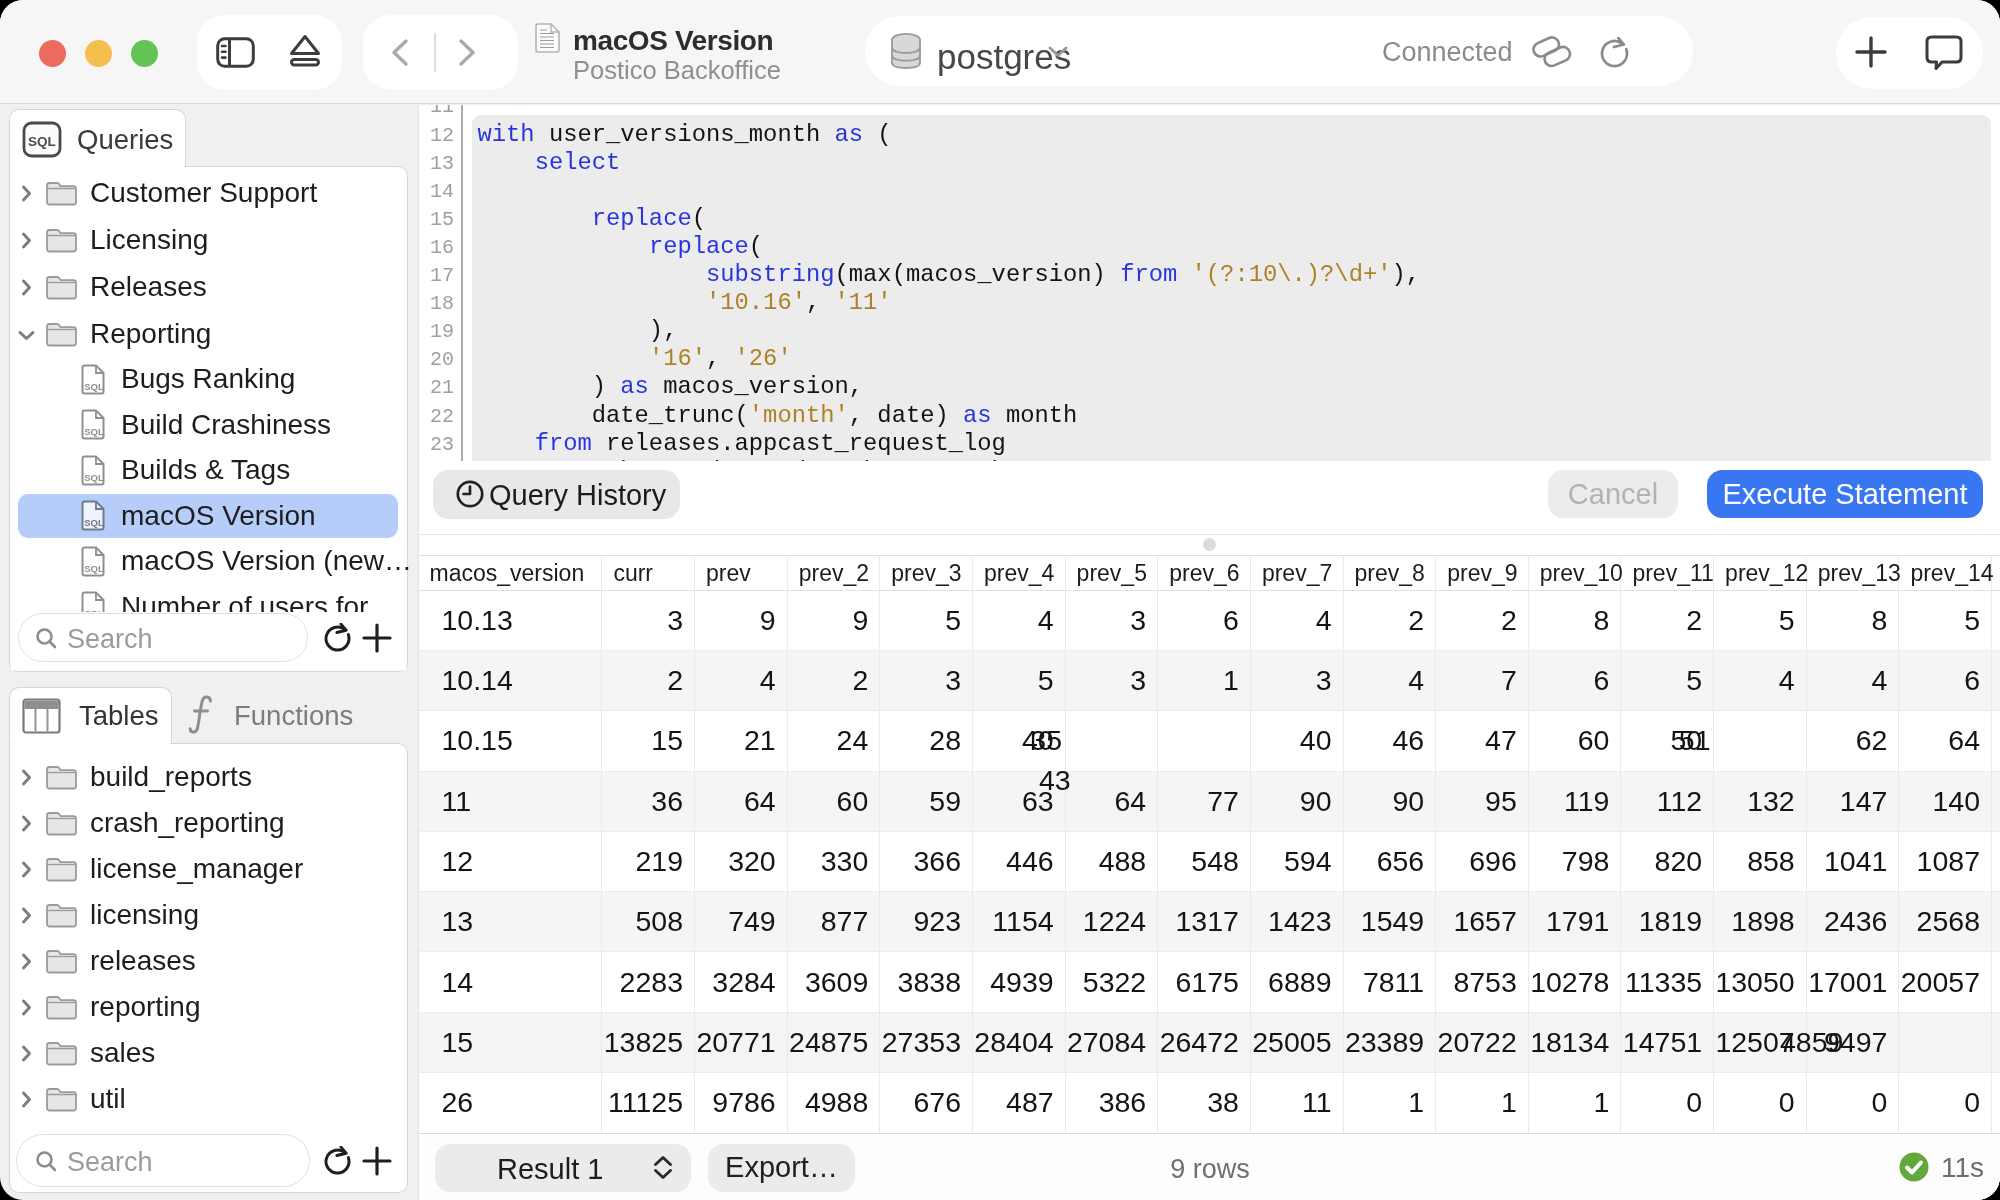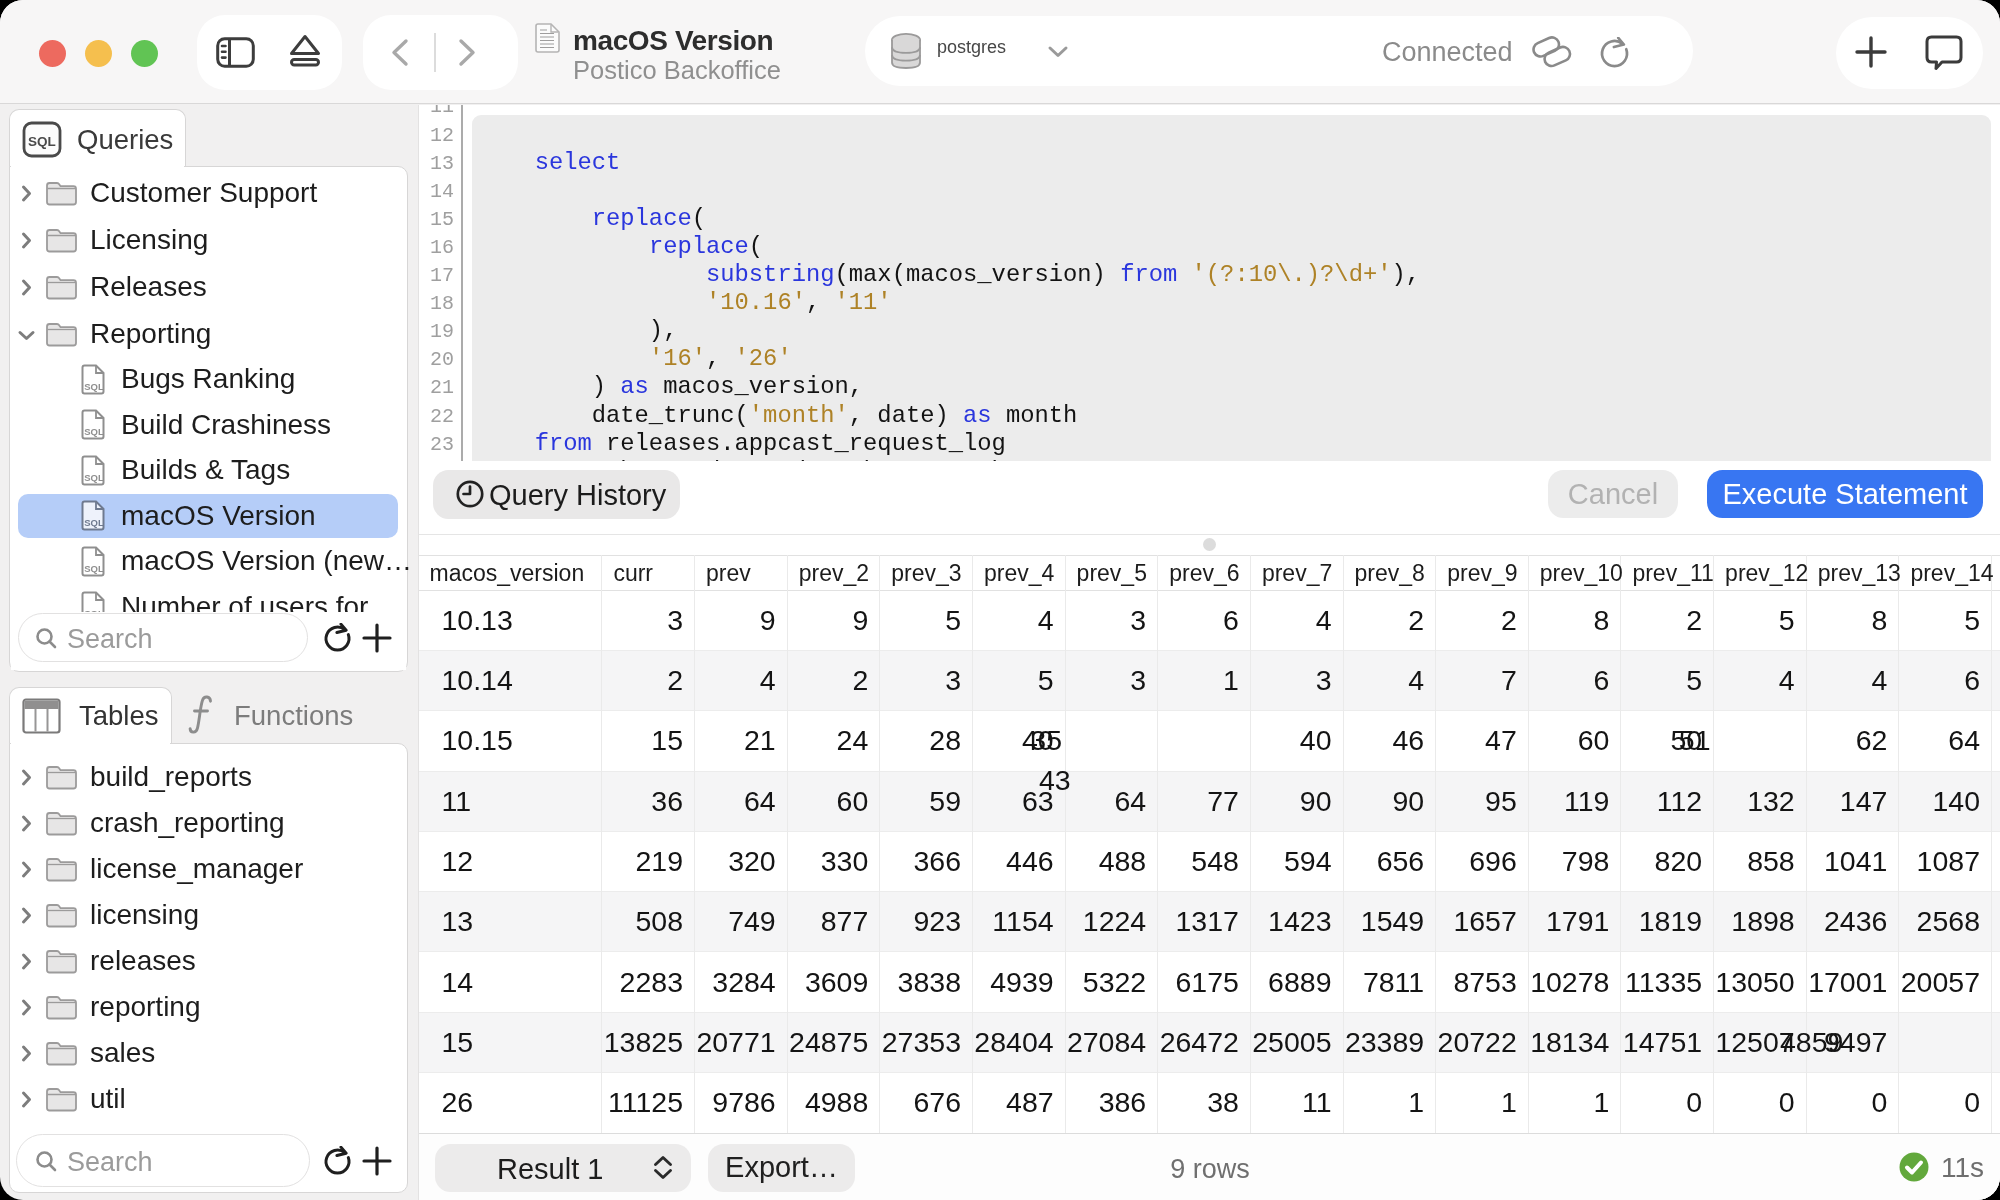--- a/index.html
+++ b/index.html
@@ -57,21 +57,21 @@
         <path d="M17 2.5 L17 10 L24.5 10" stroke="#b5b4b4" stroke-width="1.4"></path>
         <path d="M6 8 L13 8 M6 11.5 L20 11.5 M6 15 L20 15 M6 18.5 L20 18.5 M6 22 L20 22 M6 25.5 L20 25.5" stroke="#9e9d9d" stroke-width="1.1"></path>
       </svg>
 <div class="abs" style="left:573px;top:25px;font-size:28px;font-weight:700;color:#2d2d2d;letter-spacing:-0.4px">macOS Version</div>
 <div class="abs" style="left:573px;top:56px;font-size:25.5px;color:#8f8f8f">Postico Backoffice</div>
 <svg style="position:absolute;left:889px;top:32px" width="35" height="39" viewBox="0 0 35 39" fill="none">
         <ellipse cx="17" cy="7.5" rx="14" ry="5.6" fill="#d9d8d8" stroke="#9b9a9a" stroke-width="1.8"></ellipse>
         <path d="M3 7.5 L3 30.5 Q3 36 17 36 Q31 36 31 30.5 L31 7.5" fill="#d9d8d8" stroke="#9b9a9a" stroke-width="1.8"></path>
         <path d="M3 15.2 Q3 20.8 17 20.8 Q31 20.8 31 15.2 M3 23 Q3 28.6 17 28.6 Q31 28.6 31 23" stroke="#9b9a9a" stroke-width="1.8" fill="none"></path>
       </svg>
-<div class="abs" style="left:937px;top:37px;font-size:18px;color:#474747">postgres</div>
+<div class="abs" style="left:937px;top:37px;font-size:35px;color:#474747">postgres</div>
 <svg style="position:absolute;left:1047px;top:45px" width="22" height="14" viewBox="0 0 22 14" fill="none">
         <path d="M3 3 L11 10.5 L19 3" stroke="#9a9a9a" stroke-width="3" stroke-linecap="round" stroke-linejoin="round"></path>
       </svg>
 <div class="abs" style="left:1382px;top:37px;font-size:27px;color:#8b8b8b">Connected</div>
 <svg style="position:absolute;left:1532px;top:36px" width="43" height="33" viewBox="0 0 43 33" fill="none">
         <rect x="1" y="4" width="26.5" height="14" rx="7" stroke="#8a8a8a" stroke-width="2.6" transform="rotate(-24 14.2 11)"></rect>
         <rect x="12" y="13.5" width="26.5" height="14" rx="7" stroke="#8a8a8a" stroke-width="2.6" transform="rotate(-24 25.2 20.5)"></rect>
       </svg>
 <svg style="position:absolute;left:1597.5px;top:36.5px" width="33.0" height="33.0" viewBox="0 0 33.0 33.0" fill="none">
         <path d="M 28.25 12.25 A 12.5 12.5 0 1 1 24.5 6.925000000000001" stroke="#8a8a8a" stroke-width="2.7" stroke-linecap="round"></path>
@@ -266,20 +266,21 @@
       <path d="M 15 2 L 15 28 M 2 15 L 28 15" stroke="#1f1f1f" stroke-width="3.2" stroke-linecap="round"></path>
     </svg>
 <div class="abs" style="left:418px;top:104.5px;width:1582px;height:1095.5px;background:#fff"></div>
 <div class="abs" style="left:417.5px;top:104.5px;width:1px;height:1095.5px;background:#e3e2e2"></div>
 <div class="ed">
 <div class="codebg"></div>
 <div class="gline"></div>
 <div class="lnum" style="top:-11.1px">11</div>
 <div class="cl" style="top:-12.1px"></div>
 <div class="lnum" style="top:17.0px">12</div>
+<div class="cl" style="top:16.0px"><span class="k">with</span> user_versions_month <span class="k">as</span> (</div>
 <div class="lnum" style="top:45.1px">13</div>
 <div class="cl" style="top:44.1px">    <span class="k">select</span></div>
 <div class="lnum" style="top:73.2px">14</div>
 <div class="lnum" style="top:101.3px">15</div>
 <div class="cl" style="top:100.3px">        <span class="k">replace</span>(</div>
 <div class="lnum" style="top:129.4px">16</div>
 <div class="cl" style="top:128.4px">            <span class="k">replace</span>(</div>
 <div class="lnum" style="top:157.5px">17</div>
 <div class="cl" style="top:156.5px">                <span class="k">substring</span>(max(macos_version) <span class="k">from</span> <span class="s">'(?:10\.)?\d+'</span>),</div>
 <div class="lnum" style="top:185.6px">18</div>

